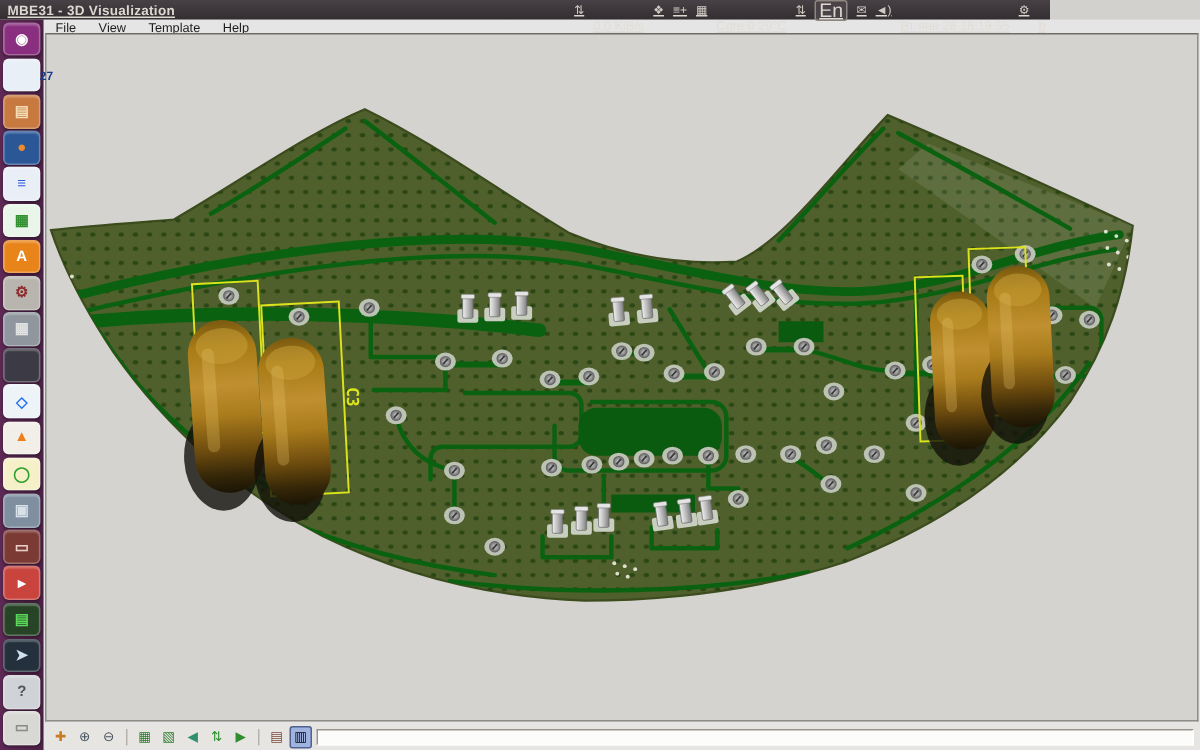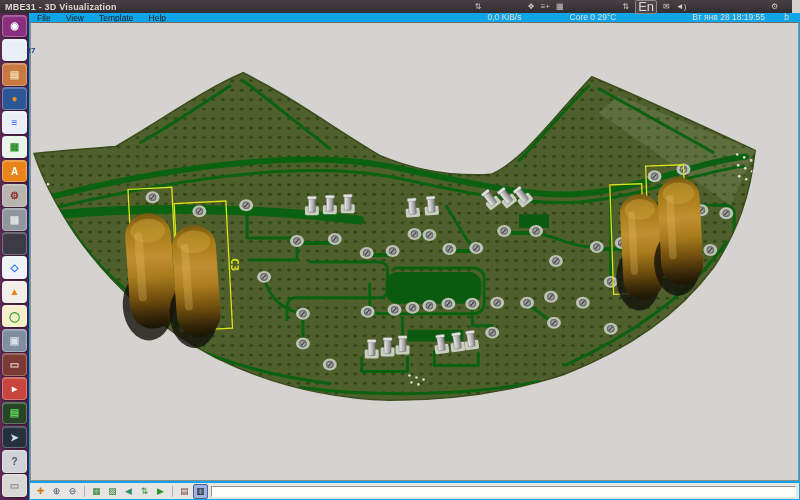--- a/index.html
+++ b/index.html
@@ -2,24 +2,25 @@
 <html><head>
 <meta charset="utf-8">
 <style>
   html,body{margin:0;padding:0;}
   body{
     width:800px;height:500px;position:relative;overflow:hidden;
     font-family:"Liberation Sans",sans-serif;background:#d3d1ce;
   }
   
   #top-panel{
-    position:absolute;left:0;top:0;width:792px;height:13px;
+    position:absolute;left:0;top:0;width:700px;height:13px;
     background:linear-gradient(#474044,#332e31);
     color:#ddd8d1;display:flex;align-items:center;font-size:9px;
     z-index:30;
+    text-decoration:underline;
   }
   #top-panel .title{font-weight:bold;margin-left:5px;letter-spacing:.2px;white-space:nowrap;}
   #tray{margin-left:auto;display:flex;align-items:center;gap:6px;margin-right:3px;white-space:nowrap;}
   .tray-item{display:flex;align-items:center;line-height:12px;}
   .tray-icon{font-size:8px;color:#cfcac3;}
   .tray-text{font-size:8.5px;color:#e2ddd6;margin-top:21px;}
   .tray-boxed{border:1px solid #8d8781;border-radius:2px;padding:0 2px;font-size:13px;background:#4a4347;}
   
   #launcher{
     position:absolute;left:0;top:13px;width:29px;height:487px;
@@ -27,21 +28,21 @@
     display:flex;flex-direction:column;align-items:center;z-index:20;
   }
   .dock-tile{
     width:25px;height:22.6px;margin-top:1.6px;border-radius:4px;
     border:1px solid rgba(255,255,255,.28);box-sizing:border-box;
     display:flex;align-items:center;justify-content:center;
     font-weight:bold;font-size:10px;box-shadow:inset 0 1px 1px rgba(255,255,255,.25), 0 1px 2px rgba(0,0,0,.35);
     flex:0 0 auto;cursor:pointer;
   }
   
-  #window{position:absolute;left:29px;top:13px;width:771px;height:487px;background:#0ea5e9;}
+  #window{position:absolute;left:29px;top:13px;width:771px;height:487px;background:#e5e5e5;}
   #menubar{height:9px;display:flex;align-items:center;gap:15px;padding-left:8px;font-size:8.5px;color:#1c1c1c;}
   #menubar .menu-item{cursor:pointer;}
   #menubar u{text-decoration:underline;}
   #canvas{
     position:absolute;left:1px;top:9px;width:769px;height:459px;
     background:#d5d3d0;border:1px solid #8f8d89;border-top-color:#6f6d69;box-sizing:border-box;
   }
   #canvas svg{display:block;width:100%;height:100%;}
   
   #bottombar{

